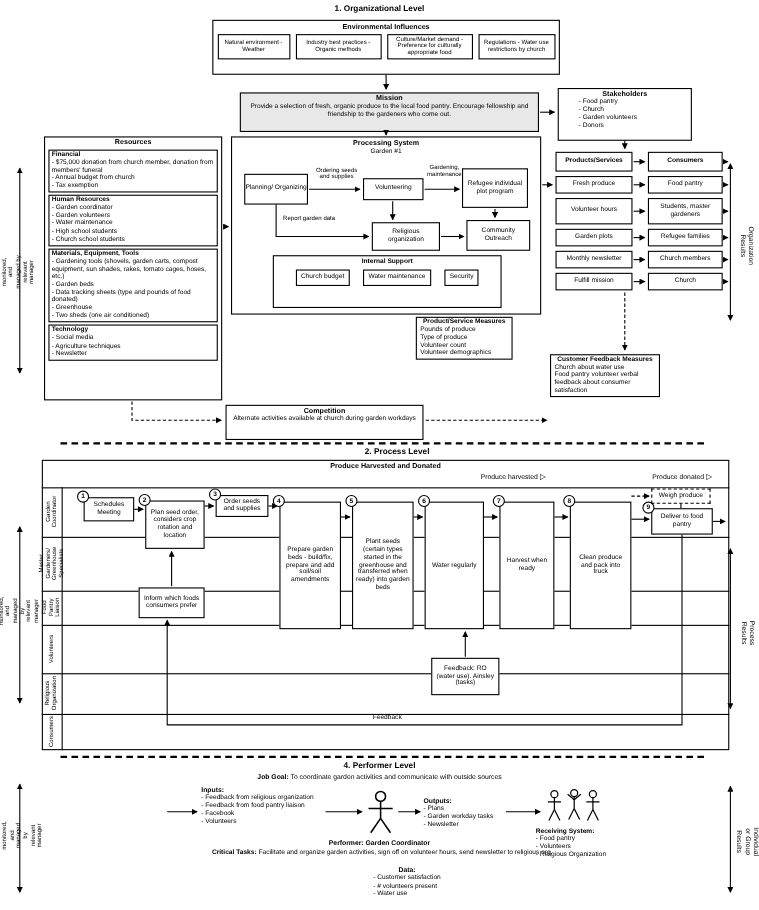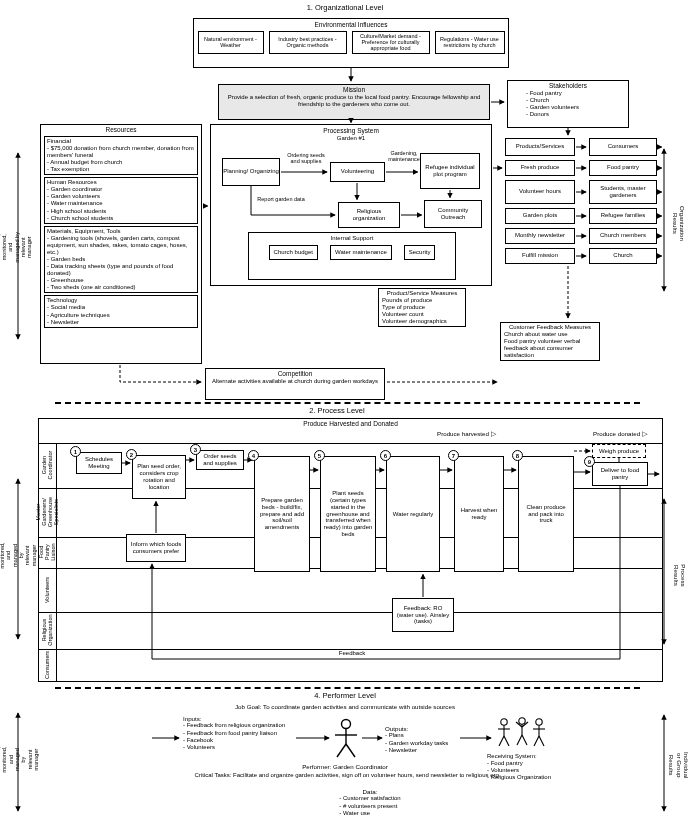--- a/index.html
+++ b/index.html
@@ -1,21 +1,21 @@
 <!DOCTYPE html>
 <html><head>
 <meta charset="utf-8">
 <style>
 *{box-sizing:border-box;margin:0;padding:0}
 body{background:#fff}
 #canvas{position:relative;width:690px;height:827px;background:#fff;font-family:"Liberation Sans",sans-serif;color:#000;overflow:hidden}
 .abs{position:absolute}
 .bx{border:1px solid #000;background:#fff}
 .c{text-align:center}
-.b{font-weight:normal}
+.b{font-weight:bold}
 .pre{white-space:pre-line}
 .f55{font-size:5.5px;line-height:1.15}
 .f6{font-size:6px;line-height:1.18}
 .f62{font-size:6.2px;line-height:1.2}
 .f65{font-size:6.5px;line-height:1.2}
 .f7{font-size:7px;line-height:1.2}
 .f75{font-size:7.5px;line-height:1.2}
 .fc{display:flex;align-items:center;justify-content:center}
 .step{position:absolute;border:1px solid #000;background:#fff;font-size:6px;line-height:1.15;display:flex;align-items:center;justify-content:center;text-align:center;padding:1px 2px;z-index:3}
 .circ{position:absolute;width:11px;height:11px;border:1px solid #000;border-radius:50%;background:#fff;font-size:6px;font-weight:bold;display:flex;align-items:center;justify-content:center;z-index:6}
@@ -147,21 +147,21 @@
   </div>
 
   <div class="abs vlab" style="left:0;top:152px;width:16px;height:190px">
     <div class="f55" style="width:186px">Organization results measured, monitored, and managed by relevant manager</div>
   </div>
   <div class="abs vlab vlabR" style="left:670px;top:148px;width:18px;height:150px">
     <div class="f62" style="width:146px">Organization Results</div>
   </div>
 
   <div class="dashsep" style="left:55px;top:402px;width:585px"></div>
-  <div class="abs c b f75" style="left:262px;top:406px;width:150px">2. Process Level</div>
+  <div class="abs c b f75" style="left:286px;top:406px;width:150px">2. Process Level</div>
 
   <div class="abs bx" style="left:38px;top:418px;width:625px;height:264px;background:transparent"></div>
   <div class="abs c b f65" style="left:38px;top:420px;width:625px">Produce Harvested and Donated</div>
   <div class="abs" style="left:437px;top:430px;display:flex;gap:2px;align-items:center">
     <span class="f62">Produce harvested</span>
       <span class="f7">▷</span>
   </div>
   <div class="abs" style="left:593px;top:430px;display:flex;gap:2px;align-items:center">
     <span class="f62">Produce donated</span>
       <span class="f7">▷</span>

